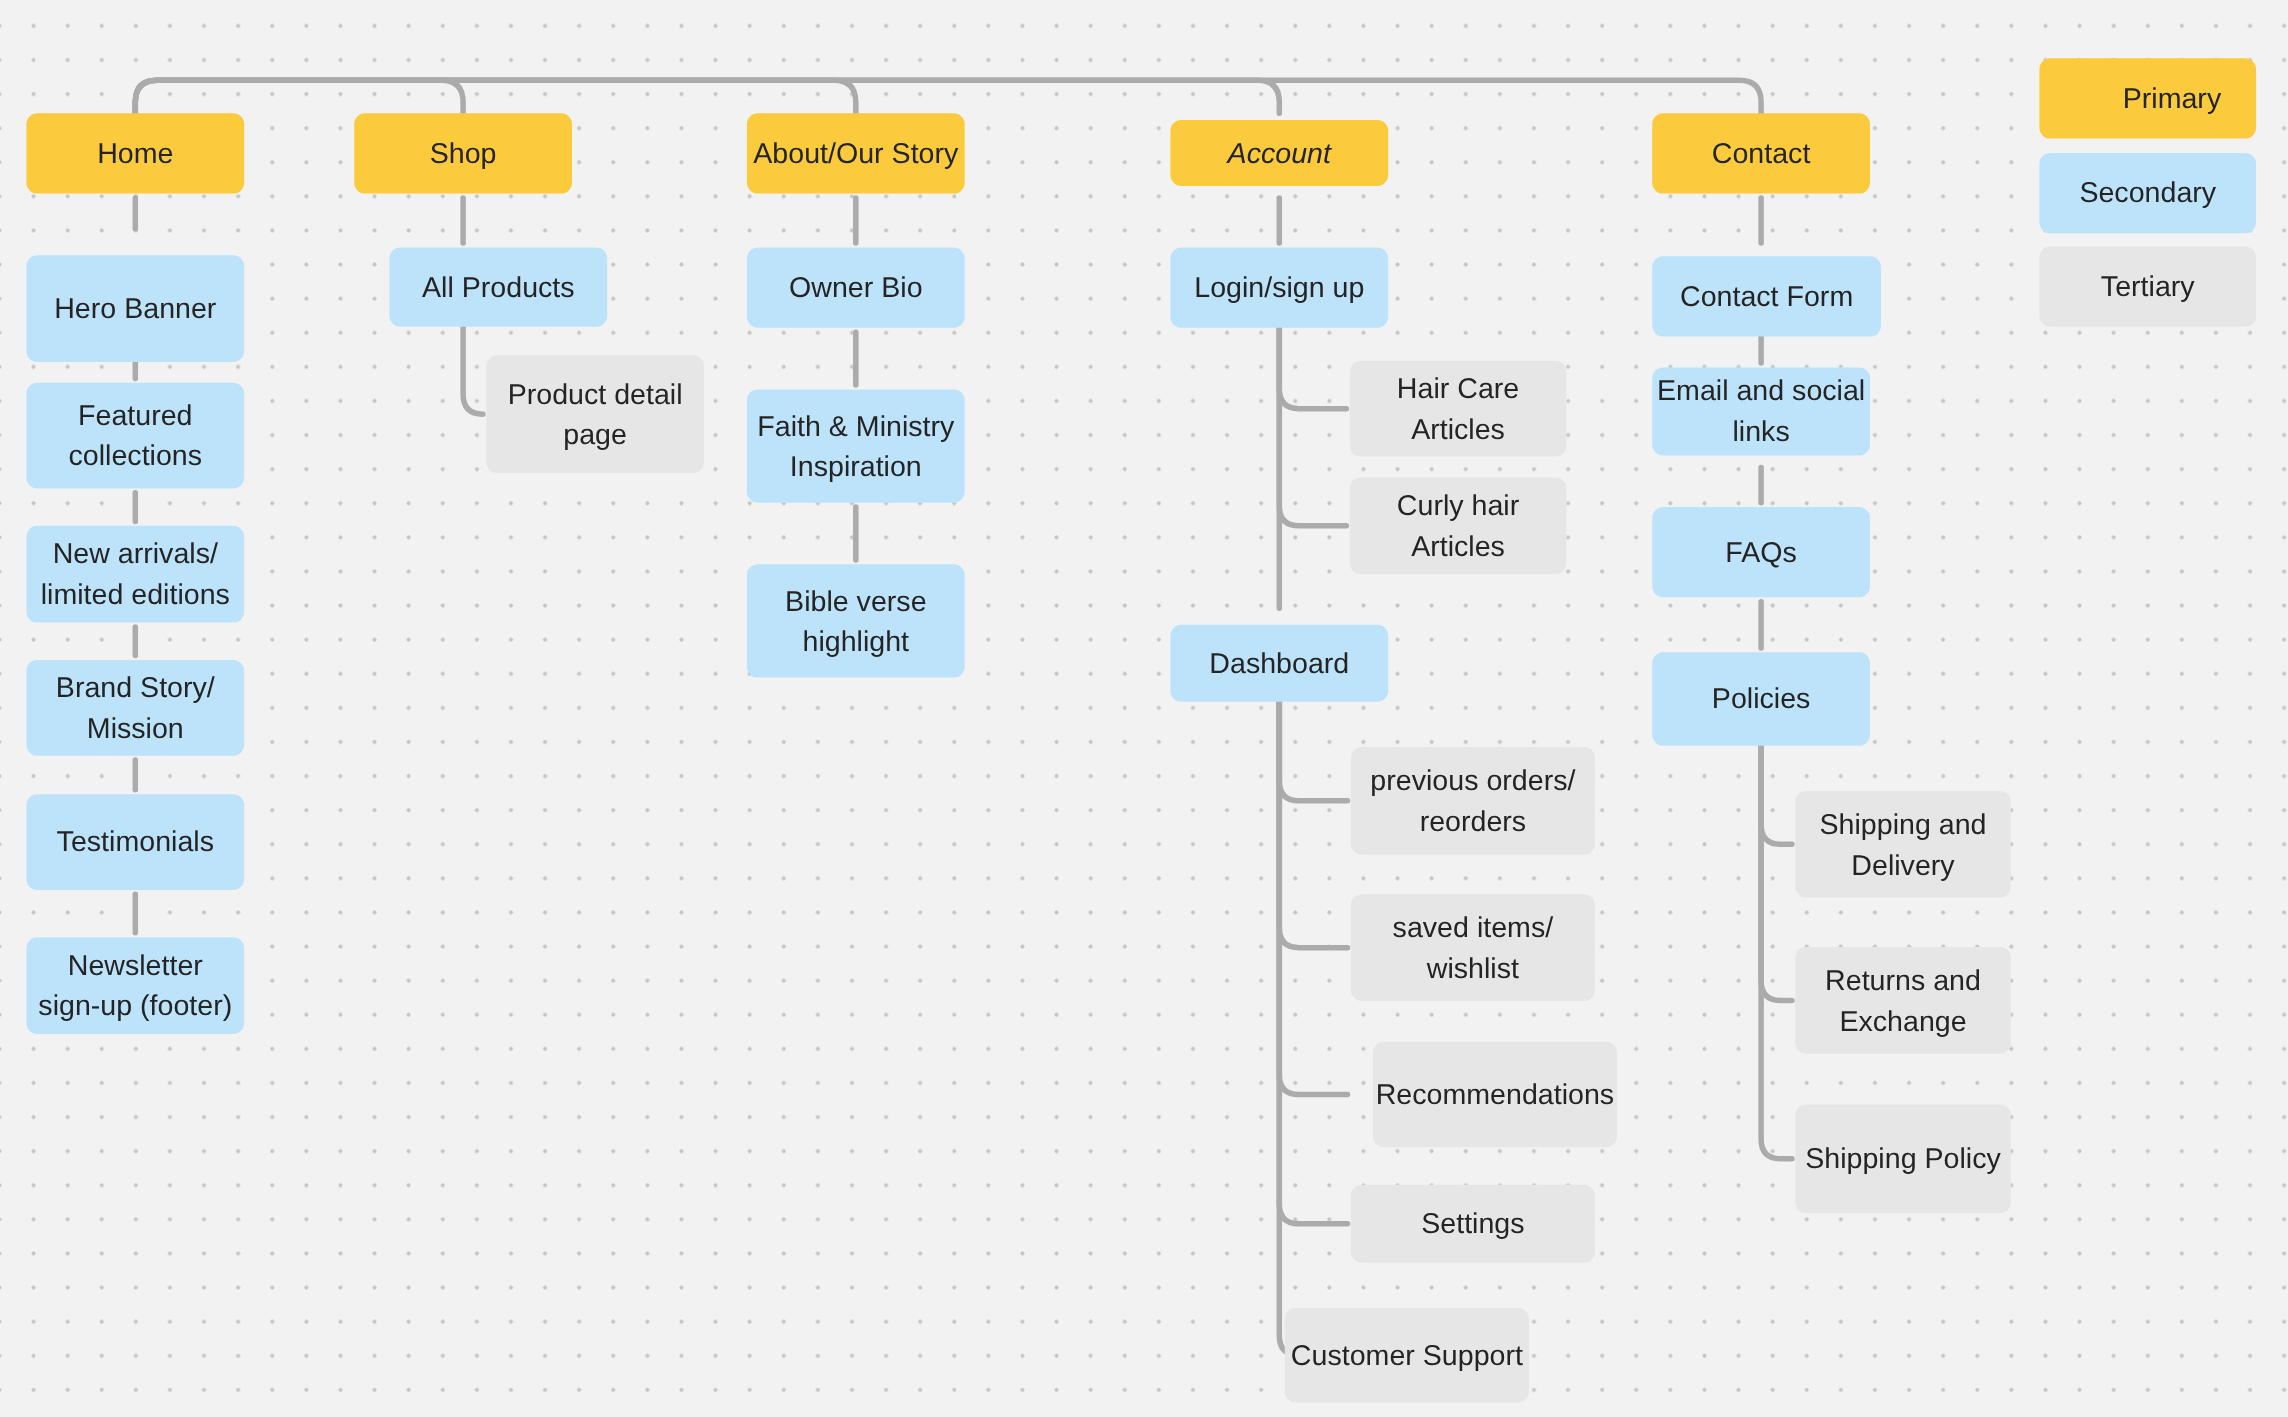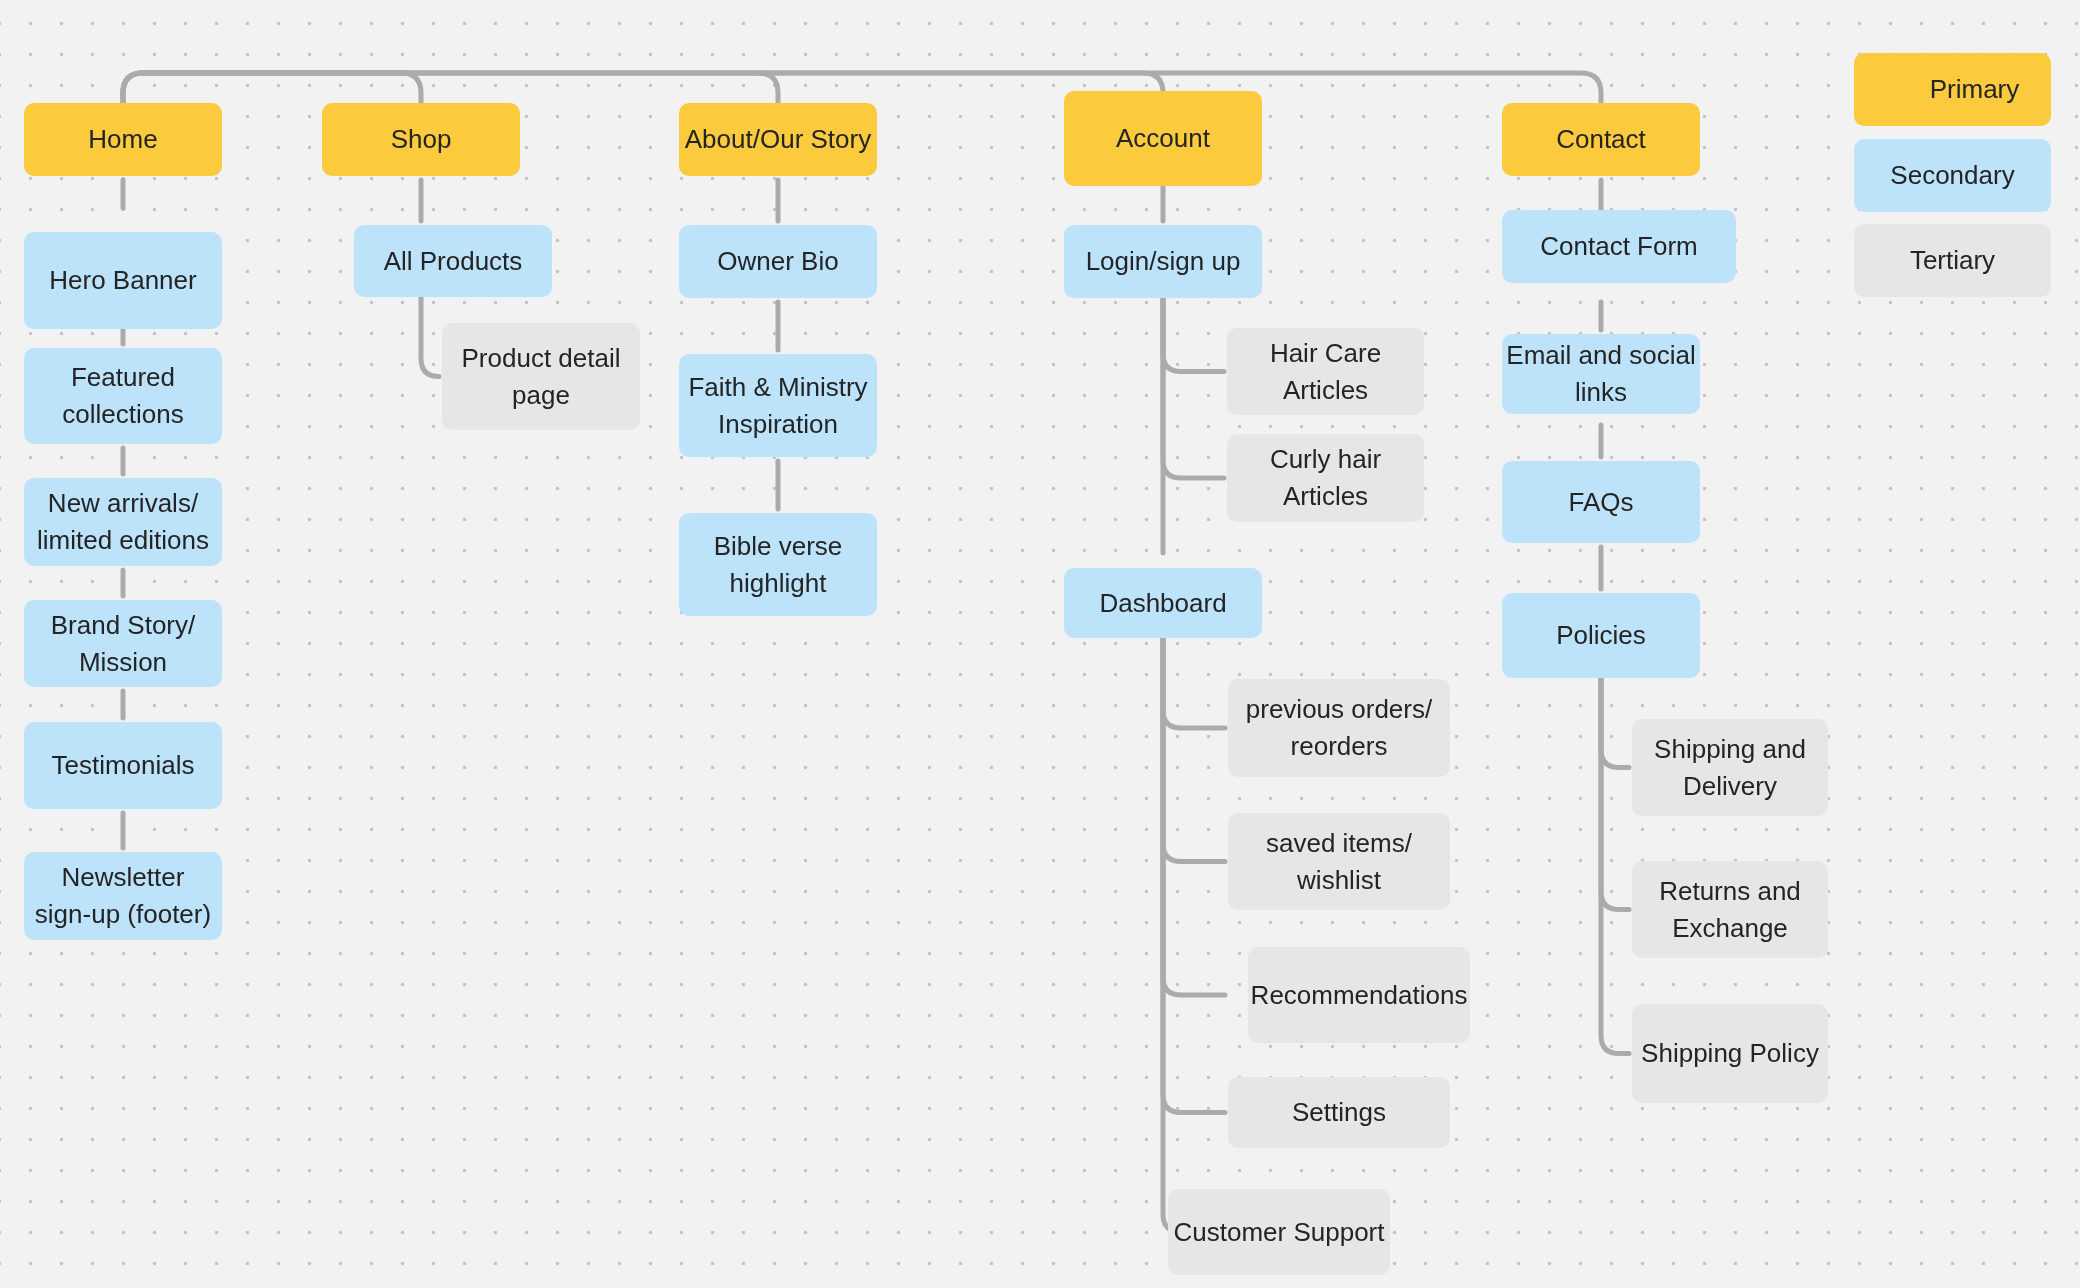--- a/index.html
+++ b/index.html
@@ -100,36 +100,36 @@
       <div class="node primary" style="left: 322px; top: 103px; width: 198px; height: 73px;"><span>Shop</span></div>
       <div class="node secondary" style="left: 322px; top: 225px; width: 198px; height: 72px; margin-left: 32px;"><span>All Products</span></div>
       <div class="node tertiary" style="left: 442px; top: 323px; width: 198px; height: 107px;"><span>Product detail
 page</span></div>
       <div class="node primary" style="left: 679px; top: 103px; width: 198px; height: 73px;"><span>About/Our Story</span></div>
       <div class="node secondary" style="left: 679px; top: 225px; width: 198px; height: 73px;"><span>Owner Bio</span></div>
       <div class="node secondary" style="left: 679px; top: 354px; width: 198px; height: 103px;"><span>Faith &amp; Ministry
 Inspiration</span></div>
       <div class="node secondary" style="left: 679px; top: 513px; width: 198px; height: 103px;"><span>Bible verse
 highlight</span></div>
-      <div class="node primary" style="left: 1064px; top: 91px; width: 198px; height: 95px;"><span>Account</span></div>
+      <div class="node primary" style="left: 1064px; top: 109px; width: 198px; height: 60px; font-style: italic;"><span>Account</span></div>
       <div class="node secondary" style="left: 1064px; top: 225px; width: 198px; height: 73px;"><span>Login/sign up</span></div>
       <div class="node tertiary" style="left: 1227px; top: 328px; width: 197px; height: 87px;"><span>Hair Care
 Articles</span></div>
       <div class="node tertiary" style="left: 1227px; top: 434px; width: 197px; height: 88px;"><span>Curly hair
 Articles</span></div>
       <div class="node secondary" style="left: 1064px; top: 521px; width: 198px; height: 70px; margin-top: 47px;"><span>Dashboard</span></div>
       <div class="node tertiary" style="left: 1228px; top: 679px; width: 222px; height: 98px;"><span>previous orders/
 reorders</span></div>
       <div class="node tertiary" style="left: 1228px; top: 813px; width: 222px; height: 97px;"><span>saved items/
 wishlist</span></div>
       <div class="node tertiary" style="left: 1228px; top: 947px; width: 222px; height: 96px; margin-left: 20px;"><span>Recommendations</span></div>
       <div class="node tertiary" style="left: 1228px; top: 1077px; width: 222px; height: 71px;"><span>Settings</span></div>
       <div class="node tertiary" style="left: 1168px; top: 1189px; width: 222px; height: 86px;"><span>Customer Support</span></div>
       <div class="node primary" style="left: 1502px; top: 103px; width: 198px; height: 73px;"><span>Contact</span></div>
-      <div class="node secondary" style="left: 1502px; top: 210px; width: 234px; height: 73px;"><span>Contact Form</span></div>
+      <div class="node secondary" style="left: 1502px; top: 233px; width: 208px; height: 73px;"><span>Contact Form</span></div>
       <div class="node secondary" style="left: 1502px; top: 334px; width: 198px; height: 80px;"><span>Email and social
 links</span></div>
       <div class="node secondary" style="left: 1502px; top: 461px; width: 198px; height: 82px;"><span>FAQs</span></div>
       <div class="node secondary" style="left: 1502px; top: 593px; width: 198px; height: 85px;"><span>Policies</span></div>
       <div class="node tertiary" style="left: 1632px; top: 719px; width: 196px; height: 97px;"><span>Shipping and
 Delivery</span></div>
       <div class="node tertiary" style="left: 1632px; top: 861px; width: 196px; height: 97px;"><span>Returns and
 Exchange</span></div>
       <div class="node tertiary" style="left: 1632px; top: 1004px; width: 196px; height: 99px;"><span>Shipping Policy</span></div>
       <div class="node primary" style="left: 1854px; top: 53px; width: 197px; height: 73px; padding-left: 44px;"><span>Primary</span></div>

